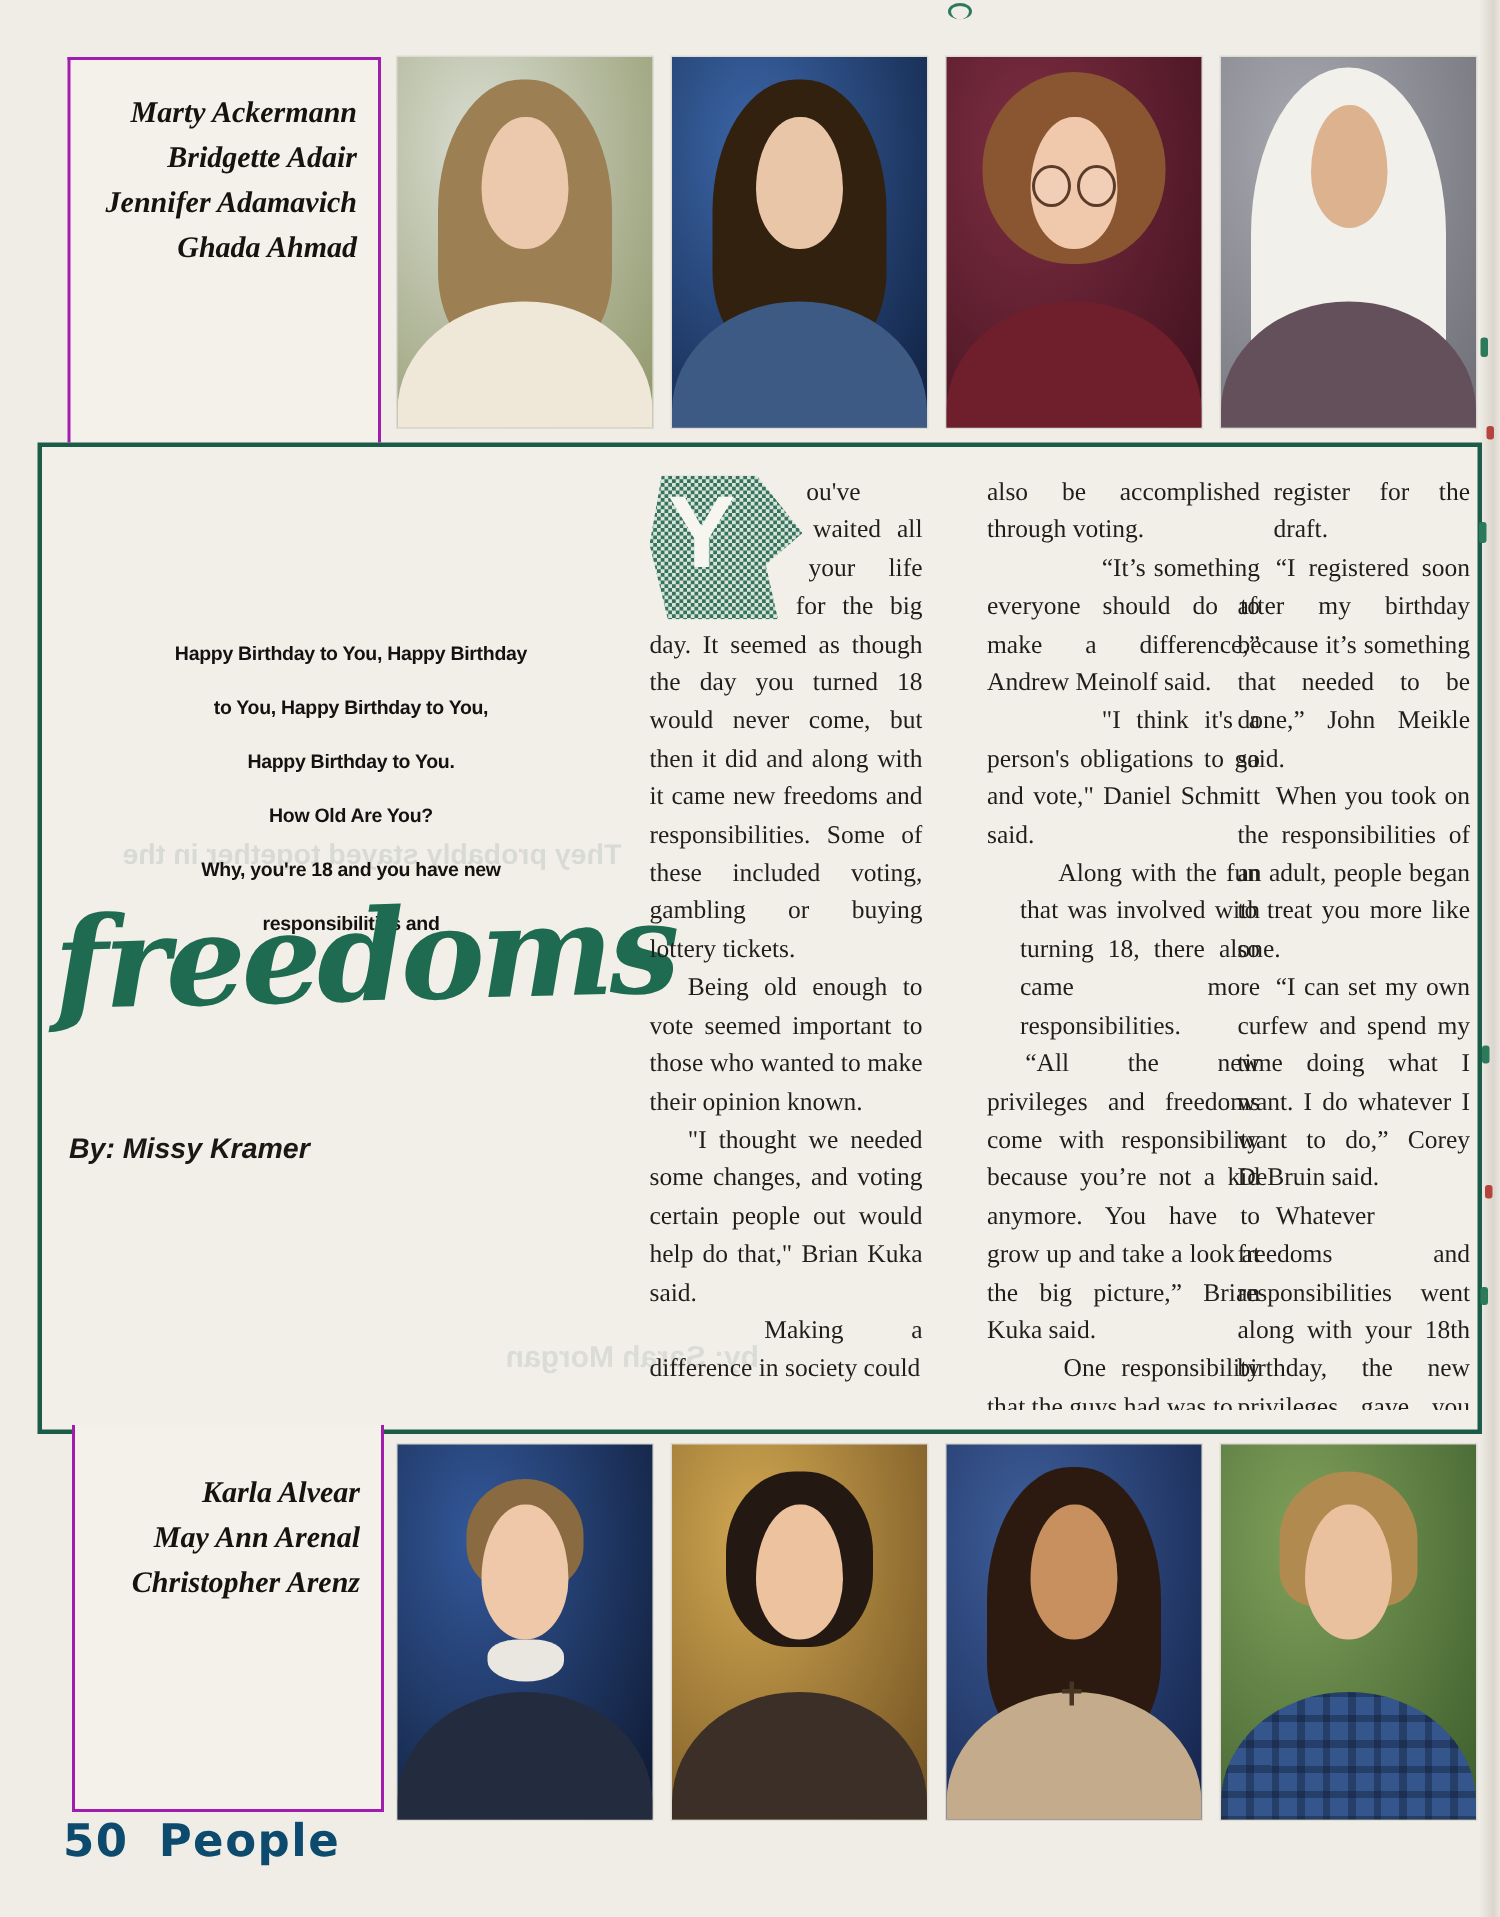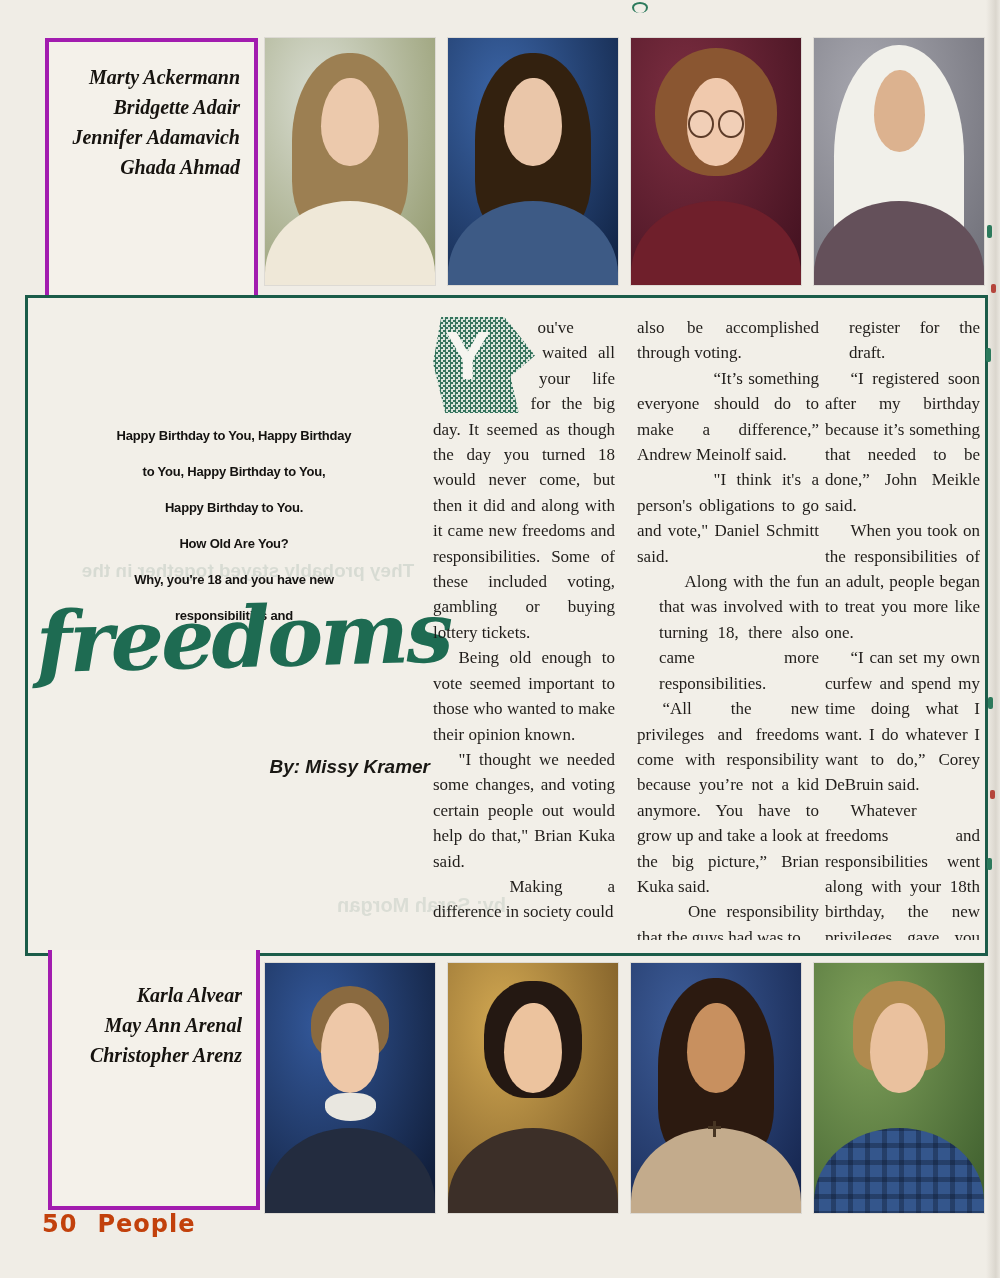--- a/index.html
+++ b/index.html
@@ -2,54 +2,54 @@
 <html lang="en"><head>
 <meta charset="utf-8">
 <style>
   html,body{margin:0;padding:0;}
   body{background:#d8d4cc;font-family:"Liberation Serif",serif;}
   .page{position:relative;width:1000px;height:1278px;background:#f0ede6;overflow:hidden;margin:0 auto;}
   .page-edge{position:absolute;right:0;top:0;width:14px;height:100%;
     background:linear-gradient(90deg,rgba(0,0,0,0) 0%,rgba(120,110,95,0.18) 70%,rgba(120,110,95,0.05) 100%);}
 
   
-  .names-box{position:absolute;background:#f4f1ea;border:4px solid #a21caf;}
+  .names-box{position:absolute;background:#f4f1ea;border:2px solid #a21caf;}
   .names-box.top{left:45px;top:38px;width:205px;height:257px;border-bottom:none;}
   .names-box.bottom{left:48px;top:950px;width:204px;height:256px;border-top:none;}
   .names-list{padding:20px 14px 0 8px;text-align:right;}
   .names-box.bottom .names-list{padding-top:30px;}
   .name-line{font-family:"Liberation Serif",serif;font-style:italic;font-weight:600;
     font-size:20px;line-height:30px;color:#16130f;}
 
   .article-box{position:absolute;left:25px;top:295px;width:957px;height:655px;
     background:#f2efe8;border:3px solid #1b5c49;}
 
   
   .headline{position:absolute;left:14px;top:120px;width:384px;text-align:center;
     font-family:"Liberation Sans",sans-serif;font-weight:700;font-size:13px;line-height:36px;
     color:#141210;white-space:pre-line;letter-spacing:-0.2px;}
   .script-title{position:absolute;left:8px;top:290px;width:400px;text-align:center;
     font-family:"DejaVu Serif",serif;font-style:italic;font-weight:700;font-size:84px;
     color:#1e6b52;letter-spacing:-3px;transform:rotate(-1.5deg);}
-  .byline{position:absolute;left:18px;top:458px;width:384px;text-align:right;
+  .byline{position:absolute;left:18px;top:458px;width:384px;text-align:left;
     font-family:"Liberation Sans",sans-serif;font-weight:700;font-style:italic;
     font-size:19px;color:#1a1814;}
 
   
   .ghost{position:absolute;transform:scaleX(-1);font-family:"Liberation Sans",sans-serif;
     font-weight:700;color:#7d978b;pointer-events:none;}
   .ghost1{left:28px;top:262px;width:384px;text-align:center;font-size:19px;opacity:0.22;}
   .ghost2{left:248px;top:596px;width:230px;font-size:20px;opacity:0.20;}
 
   
   .col{position:absolute;top:17px;height:625px;overflow:hidden;
     font-family:"Liberation Serif",serif;font-size:17px;line-height:25.4px;color:#201d1a;
     text-align:justify;hyphens:auto;}
   .col1{left:405px;width:182px;}
-  .col2{left:609px;width:182px;}
+  .col2{left:630px;width:182px;}
   .col3{left:797px;width:155px;}
   .para{margin:0;}
 
   .dropcap{float:left;width:102px;height:96px;margin:2px 7px 3px 0;position:relative;
     background-image:conic-gradient(#35735c 90deg,#d9e4dc 90deg 180deg,#35735c 180deg 270deg,#d9e4dc 270deg);
     background-size:5px 5px;
     clip-path:polygon(8% 0,70% 0,100% 40%,76% 62%,84% 100%,12% 100%,0 48%);
     shape-outside:polygon(8% 0,70% 0,100% 40%,76% 62%,84% 100%,12% 100%,0 48%);
     shape-margin:6px;}
   .dropletter{position:absolute;left:12px;top:4px;font-family:"Liberation Sans",sans-serif;
@@ -85,21 +85,21 @@
     background:#e9e7e0;border-radius:40% 40% 50% 50%;}
   .necklace{position:absolute;top:63%;left:48.5%;width:3px;height:16px;background:#473523;}
   .necklace::after{content:"";position:absolute;top:5px;left:-5px;width:13px;height:3px;background:#473523;}
   .plaid .shirt{background:
     repeating-linear-gradient(90deg,rgba(10,20,40,0.35) 0 5px,rgba(0,0,0,0) 5px 17px),
     repeating-linear-gradient(0deg,rgba(10,20,40,0.35) 0 5px,rgba(0,0,0,0) 5px 17px),
     var(--shirt);}
 
   
   .footer{position:absolute;left:42px;top:1210px;font-family:"DejaVu Sans",sans-serif;
-    font-weight:700;font-size:24px;color:#c2410c;letter-spacing:1px;}
+    font-weight:700;font-size:30px;color:#0c4a6e;letter-spacing:1px;}
   .footer .section{margin-left:20px;}
 
   
   .mark{position:absolute;width:5px;border-radius:2px;}
   .m1{right:8px;top:225px;height:13px;background:#2c7a5c;}
   .m2{right:4px;top:284px;height:9px;background:#b5453c;}
   .m3{right:9px;top:348px;height:14px;background:#2c7a5c;}
   .m4{right:7px;top:697px;height:12px;background:#2c7a5c;}
   .m5{right:5px;top:790px;height:9px;background:#b5453c;}
   .m6{right:8px;top:858px;height:12px;background:#2c7a5c;}

